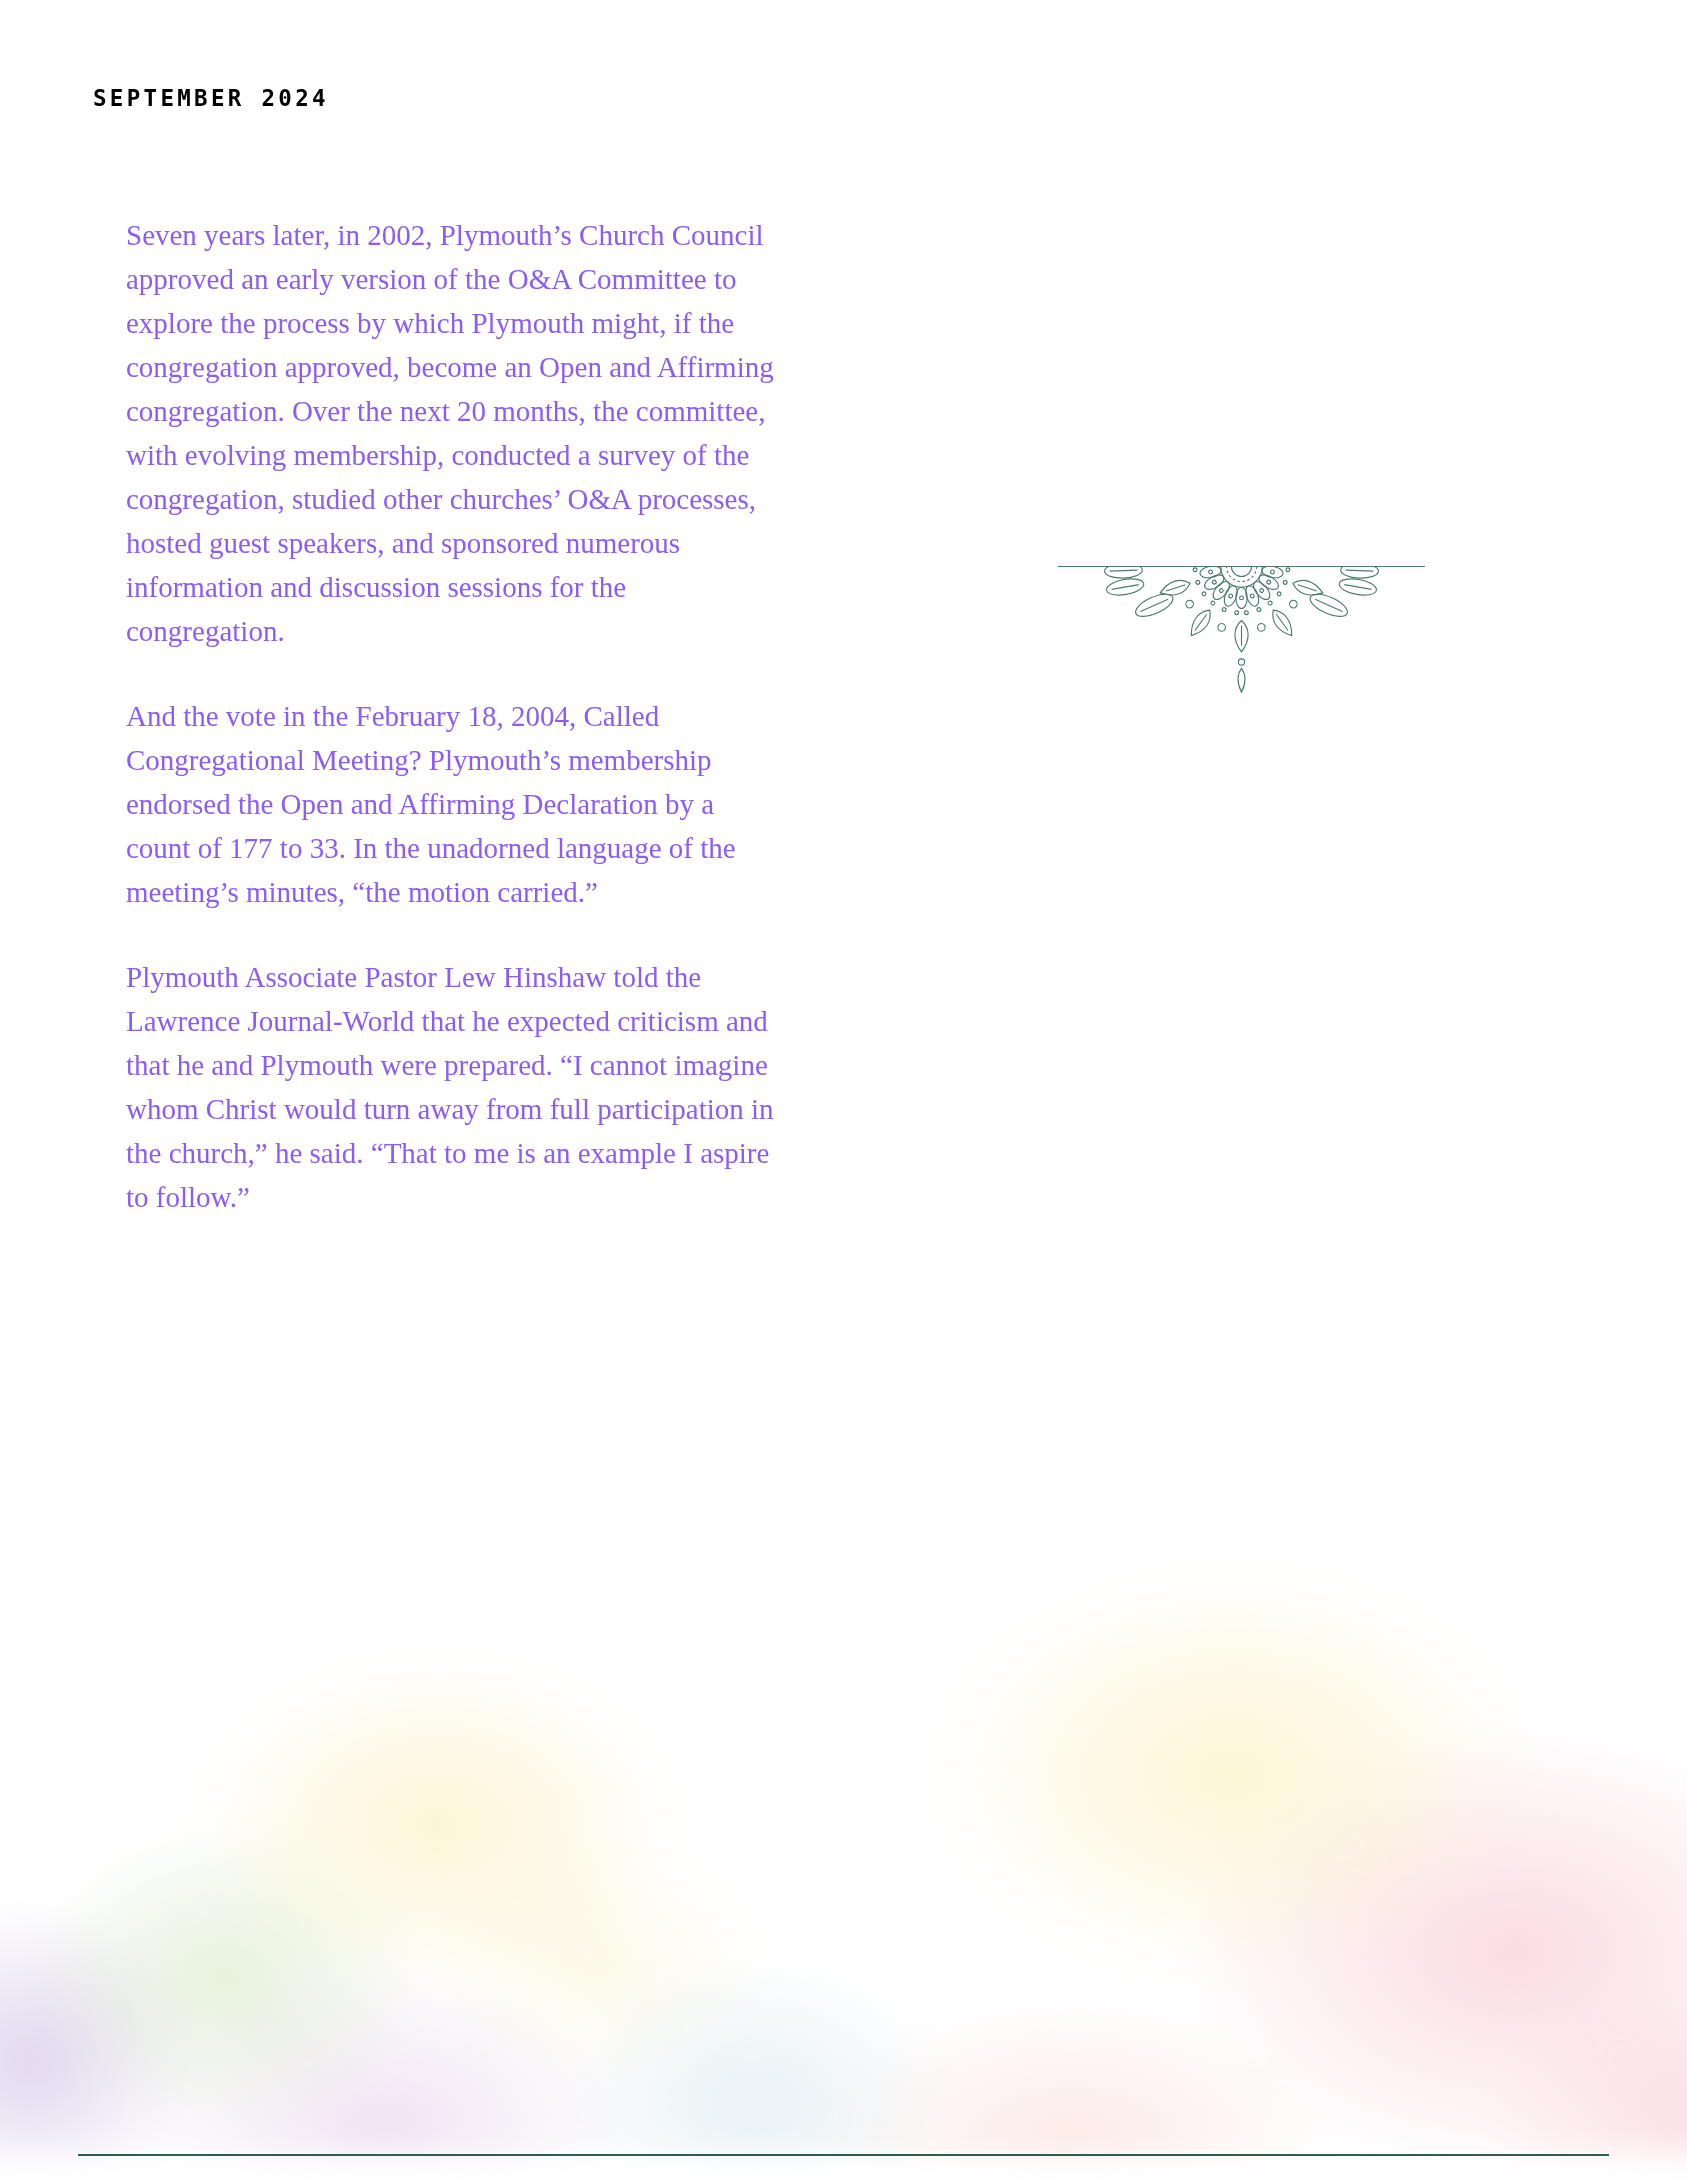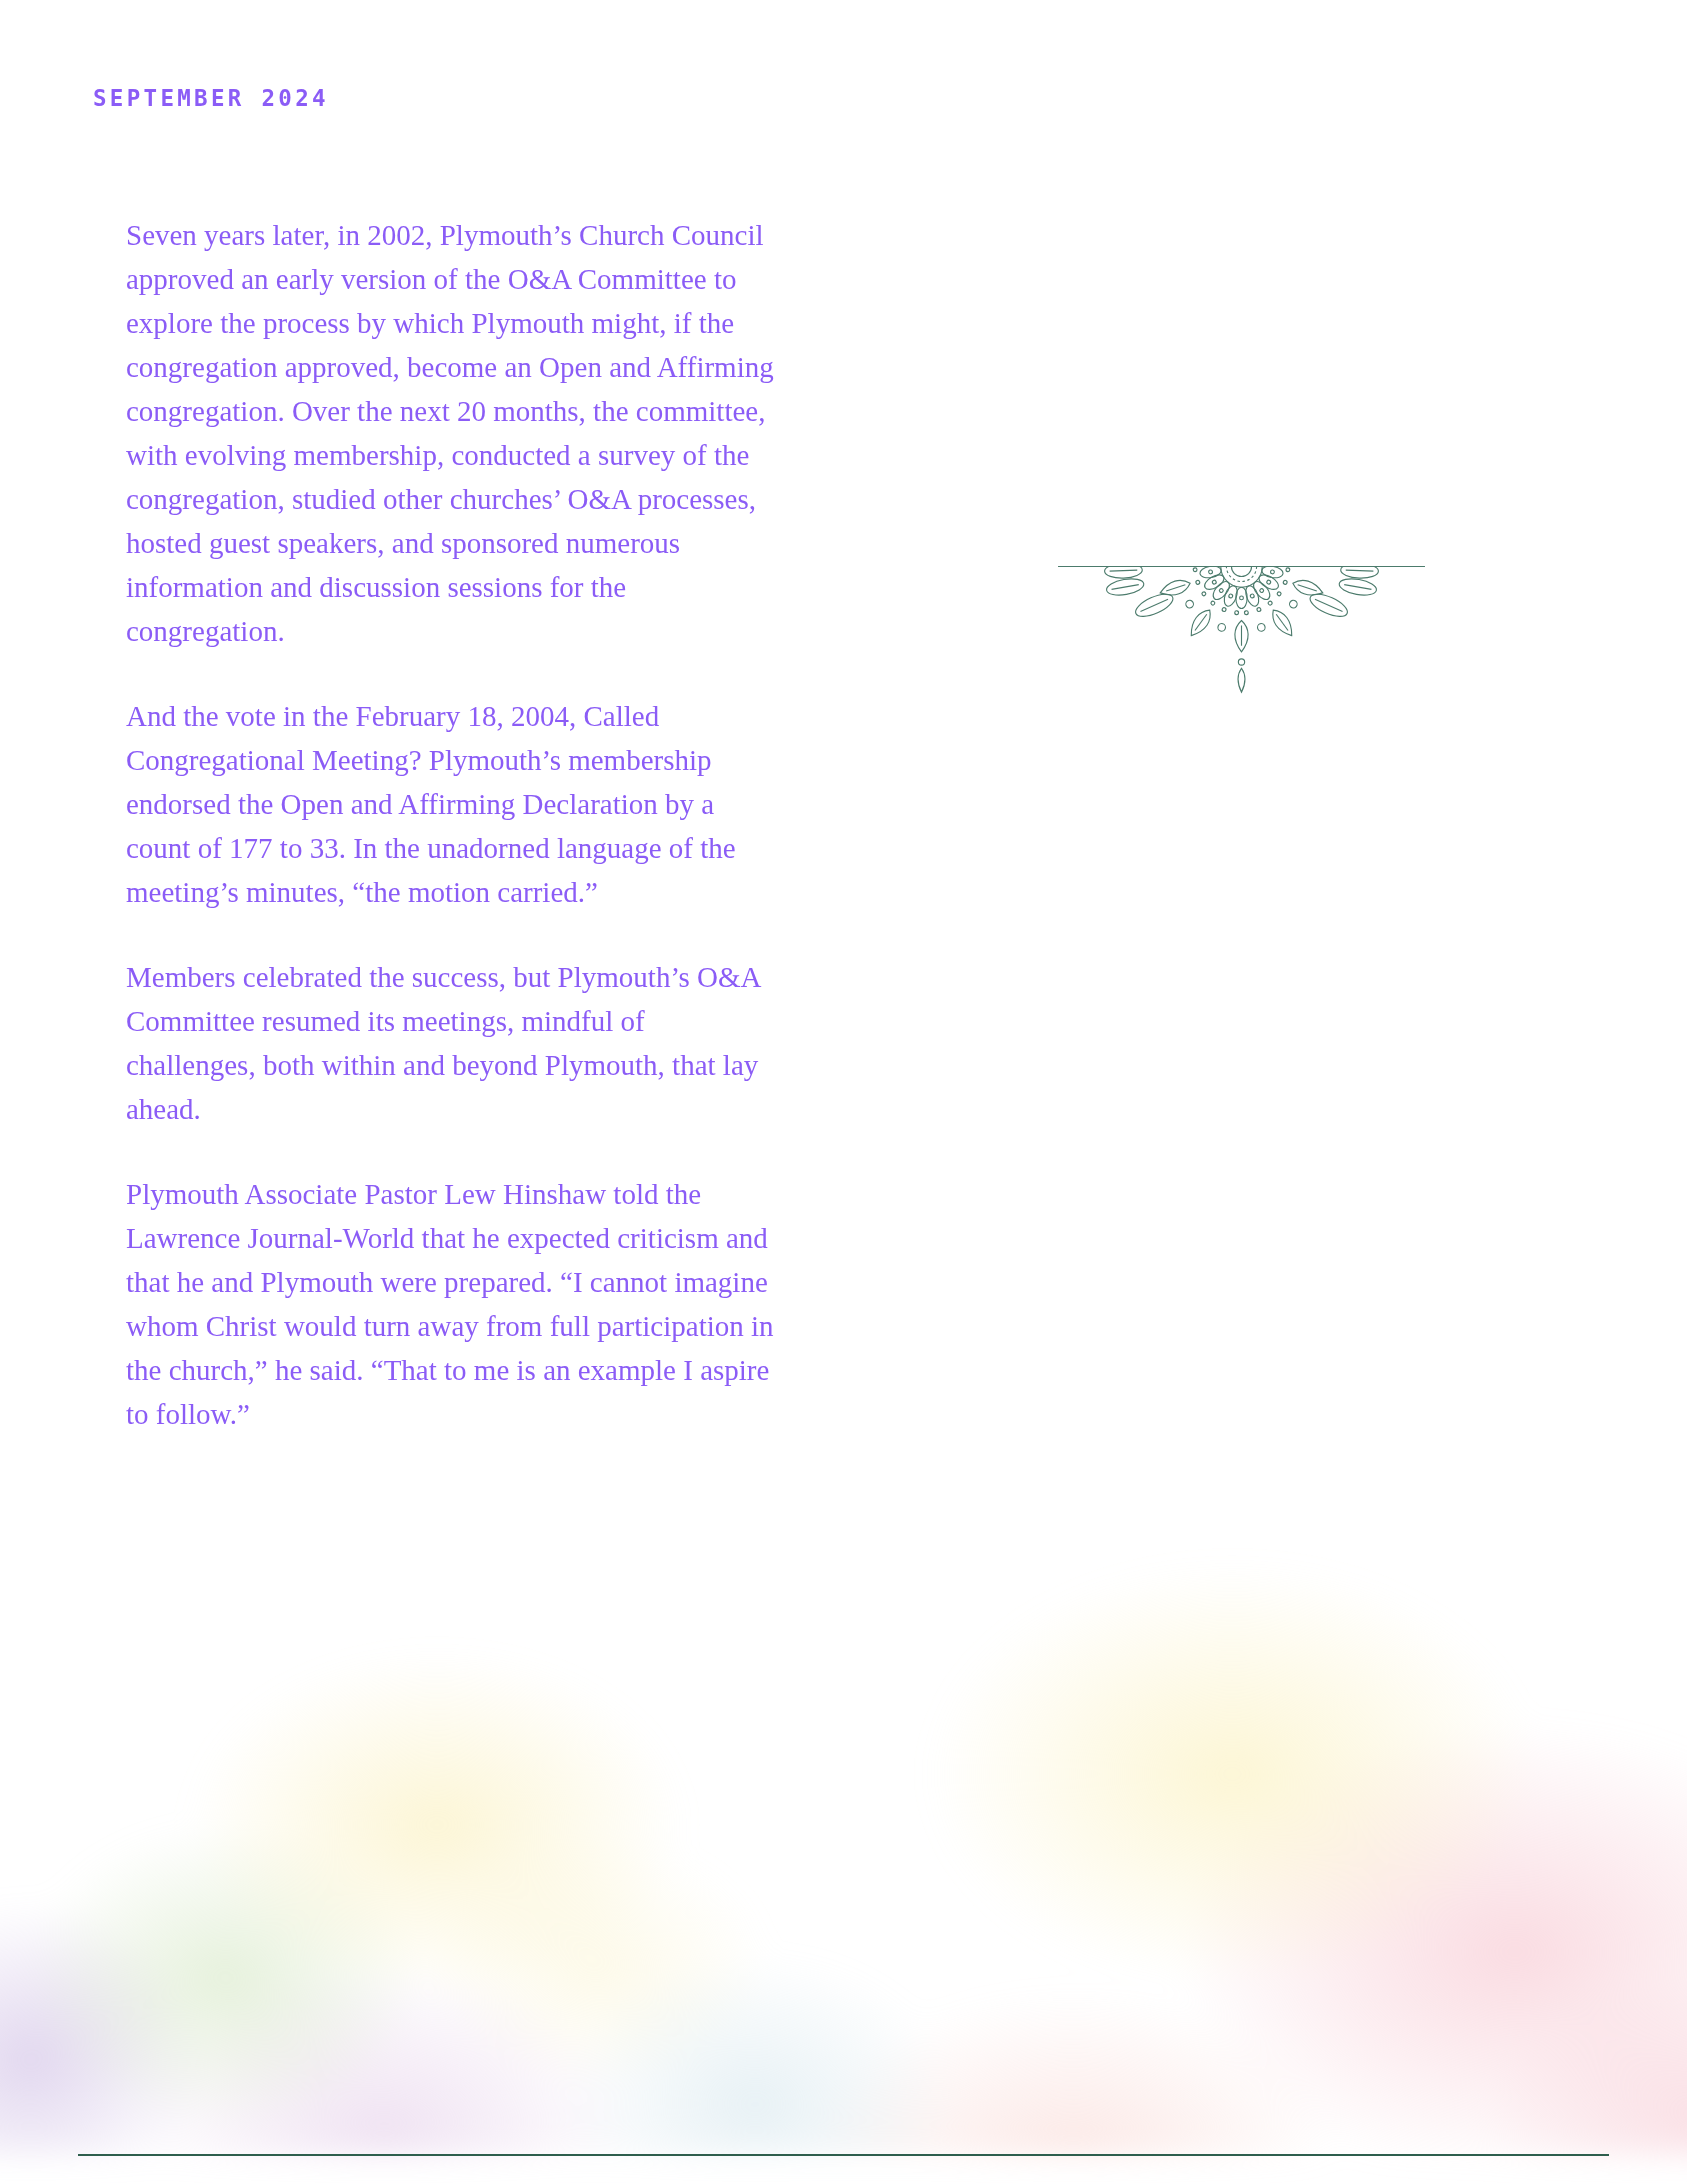--- a/index.html
+++ b/index.html
@@ -11,21 +11,21 @@
     font-family:"Liberation Serif", serif;
     color:#3e3e3e;
   }
   
   .issue-date{
     position:absolute;left:93px;top:85px;
     font-family:"DejaVu Sans Mono", monospace;
     font-weight:700;
     font-size:22.5px;
     letter-spacing:3.3px;
-    color:#8b5cf6;
+    color:#000000;
   }
   
   .col{position:absolute;top:213px;z-index:2;}
   .col-left{left:126px;width:655px;}
   .col-right{left:890px;width:652px;}
   .col p{
     margin:0 0 41px 0;
     font-size:29px;
     line-height:44px;
     color:#8b5cf6;
@@ -67,21 +67,20 @@
 </head>
 <body>
 
 <div class="page">
 
   <div class="issue-date">SEPTEMBER 2024</div>
 
   <section class="col col-left">
     <p>Seven years later, in 2002, Plymouth’s Church Council approved an early version of the O&amp;A Committee to explore the process by which Plymouth might, if the congregation approved, become an Open and Affirming congregation. Over the next 20 months, the committee, with evolving membership, conducted a survey of the congregation, studied other churches’ O&amp;A processes, hosted guest speakers, and sponsored numerous information and discussion sessions for the congregation.</p>
     <p>And the vote in the February 18, 2004, Called Congregational Meeting? Plymouth’s membership endorsed the Open and Affirming Declaration by a count of 177 to 33. In the unadorned language of the meeting’s minutes, “the motion carried.”</p>
-    <p>Members celebrated the success, but Plymouth’s O&amp;A Committee resumed its meetings, mindful of challenges, both within and beyond Plymouth, that lay ahead.</p>
     <p>Plymouth Associate Pastor Lew Hinshaw told the Lawrence Journal-World that he expected criticism and that he and Plymouth were prepared. “I cannot imagine whom Christ would turn away from full participation in the church,” he said. “That to me is an example I aspire to follow.”</p>
   </section>
 
 
   <div class="ornament">
     <svg viewBox="-300 -15 600 280" xmlns="http://www.w3.org/2000/svg">
       <defs>
         <clipPath id="lower-half">
             <rect x="-300" y="0" width="600" height="280"></rect>
           </clipPath>

